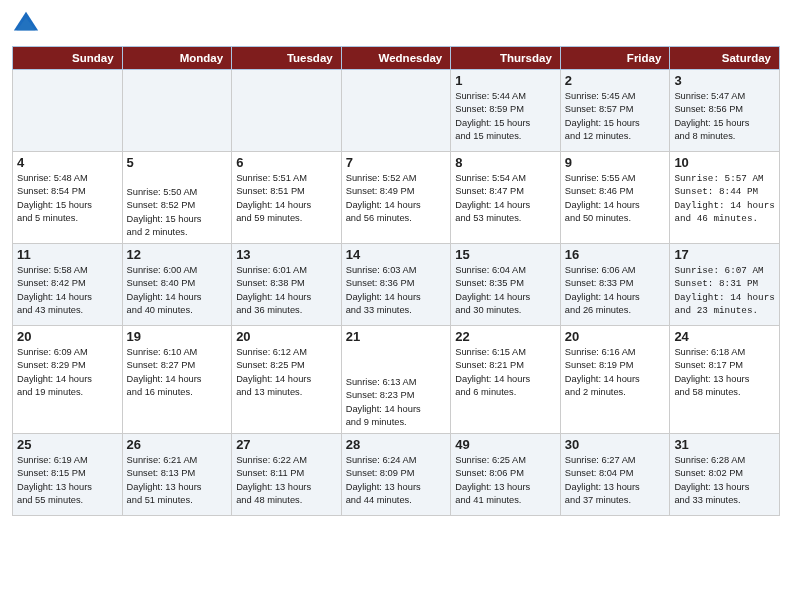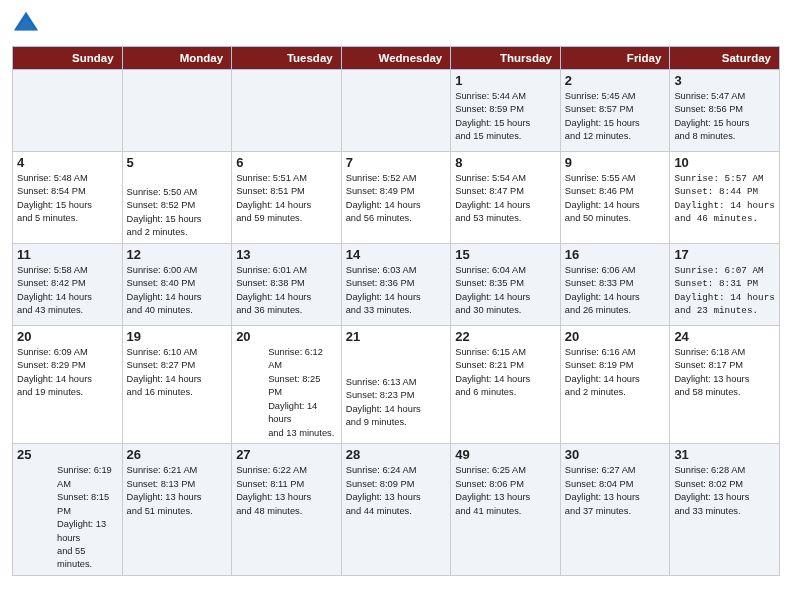--- a/index.html
+++ b/index.html
@@ -272,21 +272,21 @@
           </td>
           <td>
             <span class="day-num">19</span>
             <div class="day-info" style="white-space: pre-line;">Sunrise: 6:10 AM
 Sunset: 8:27 PM
 Daylight: 14 hours
 and 16 minutes.</div>
           </td>
           <td>
             <span class="day-num">20</span>
-            <div class="day-info" style="white-space: pre-line; margin-left: 32px;">Sunrise: 6:12 AM
+            <div class="day-info" style="white-space: pre-line;">Sunrise: 6:12 AM
 Sunset: 8:25 PM
 Daylight: 14 hours
 and 13 minutes.</div>
           </td>
           <td>
             <span class="day-num">21</span>
             <div class="day-info" style="white-space: pre-line; margin-top: 32px;">Sunrise: 6:13 AM
 Sunset: 8:23 PM
 Daylight: 14 hours
 and 9 minutes.</div>
@@ -309,21 +309,21 @@
             <span class="day-num">24</span>
             <div class="day-info" style="white-space: pre-line;">Sunrise: 6:18 AM
 Sunset: 8:17 PM
 Daylight: 13 hours
 and 58 minutes.</div>
           </td>
         </tr>
         <tr>
           <td>
             <span class="day-num">25</span>
-            <div class="day-info" style="white-space: pre-line; margin-left: 40px;">Sunrise: 6:19 AM
+            <div class="day-info" style="white-space: pre-line;">Sunrise: 6:19 AM
 Sunset: 8:15 PM
 Daylight: 13 hours
 and 55 minutes.</div>
           </td>
           <td>
             <span class="day-num">26</span>
             <div class="day-info" style="white-space: pre-line;">Sunrise: 6:21 AM
 Sunset: 8:13 PM
 Daylight: 13 hours
 and 51 minutes.</div>

